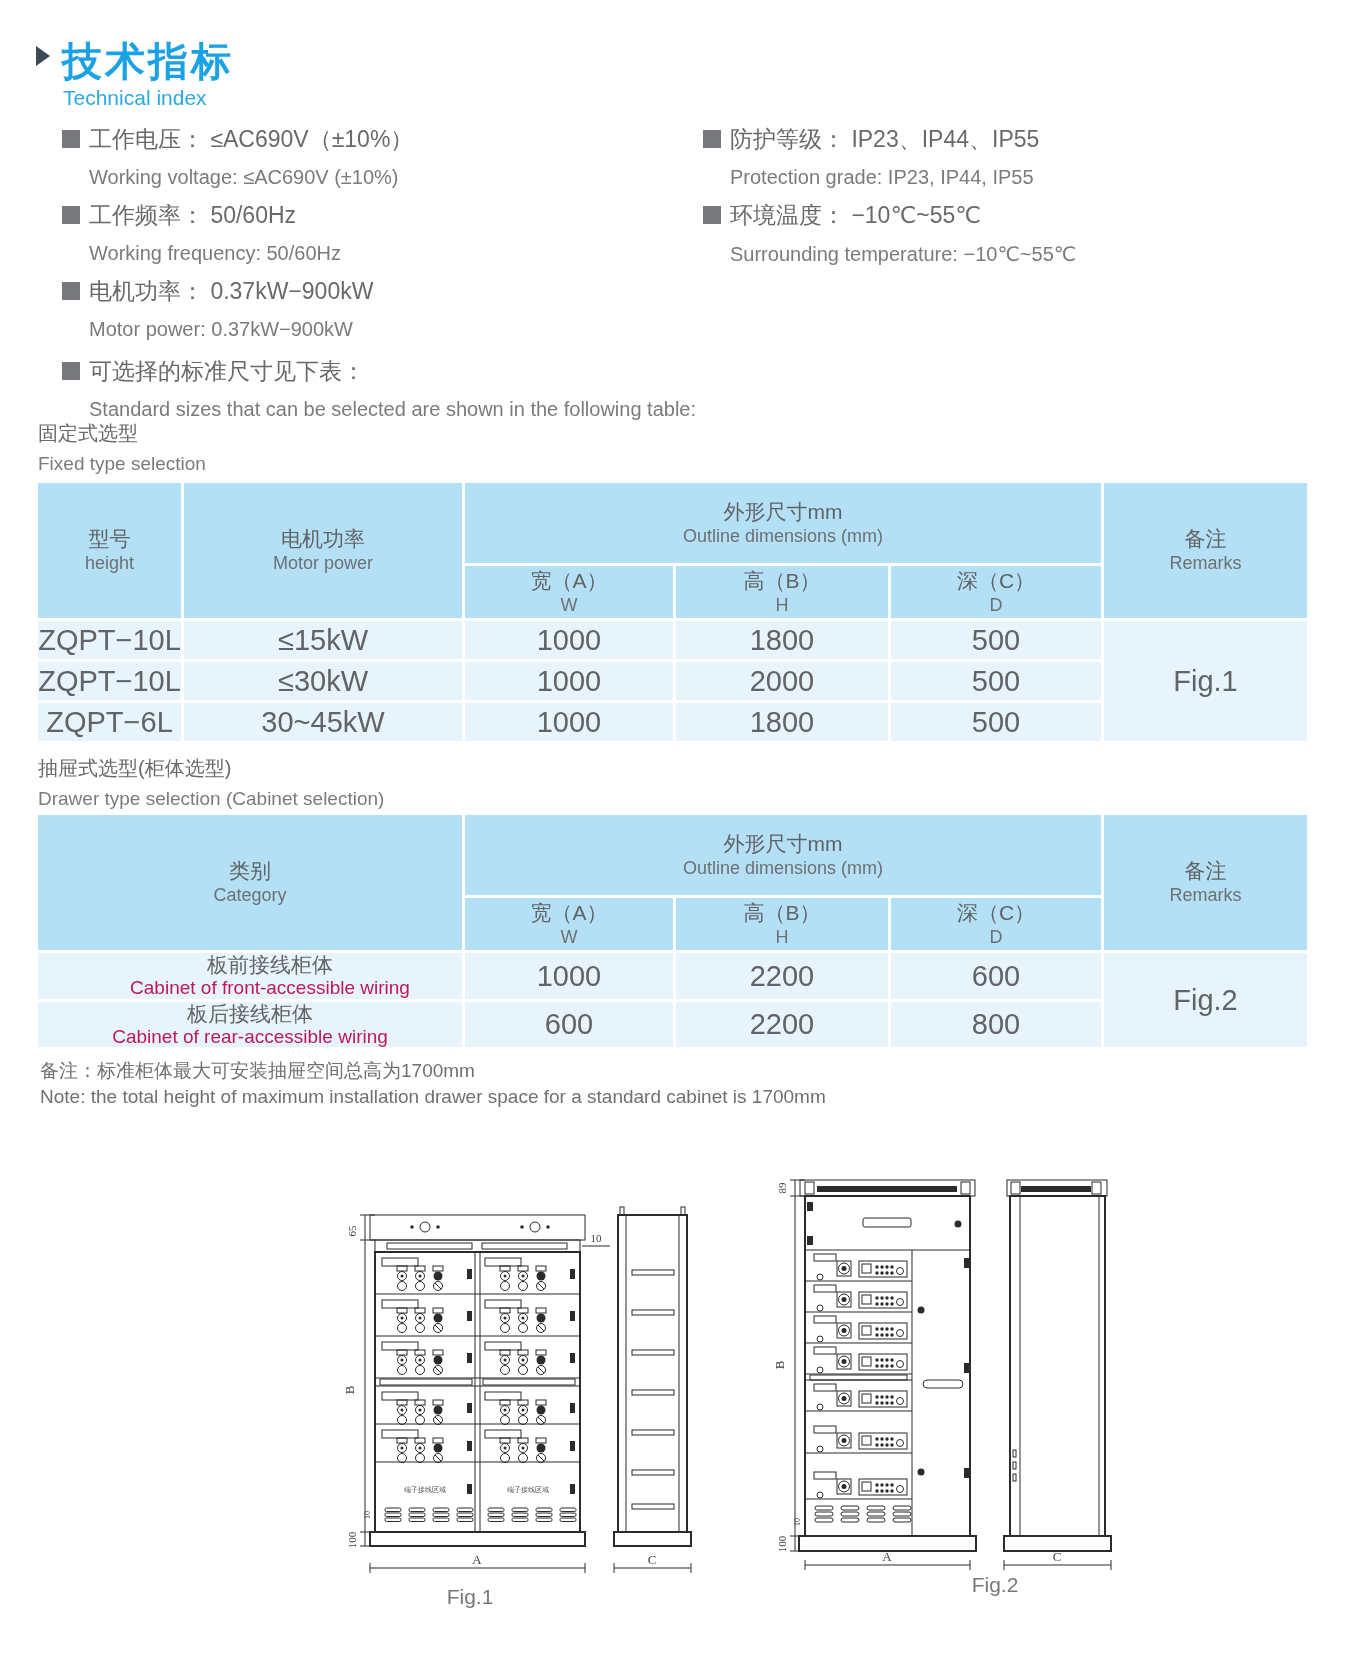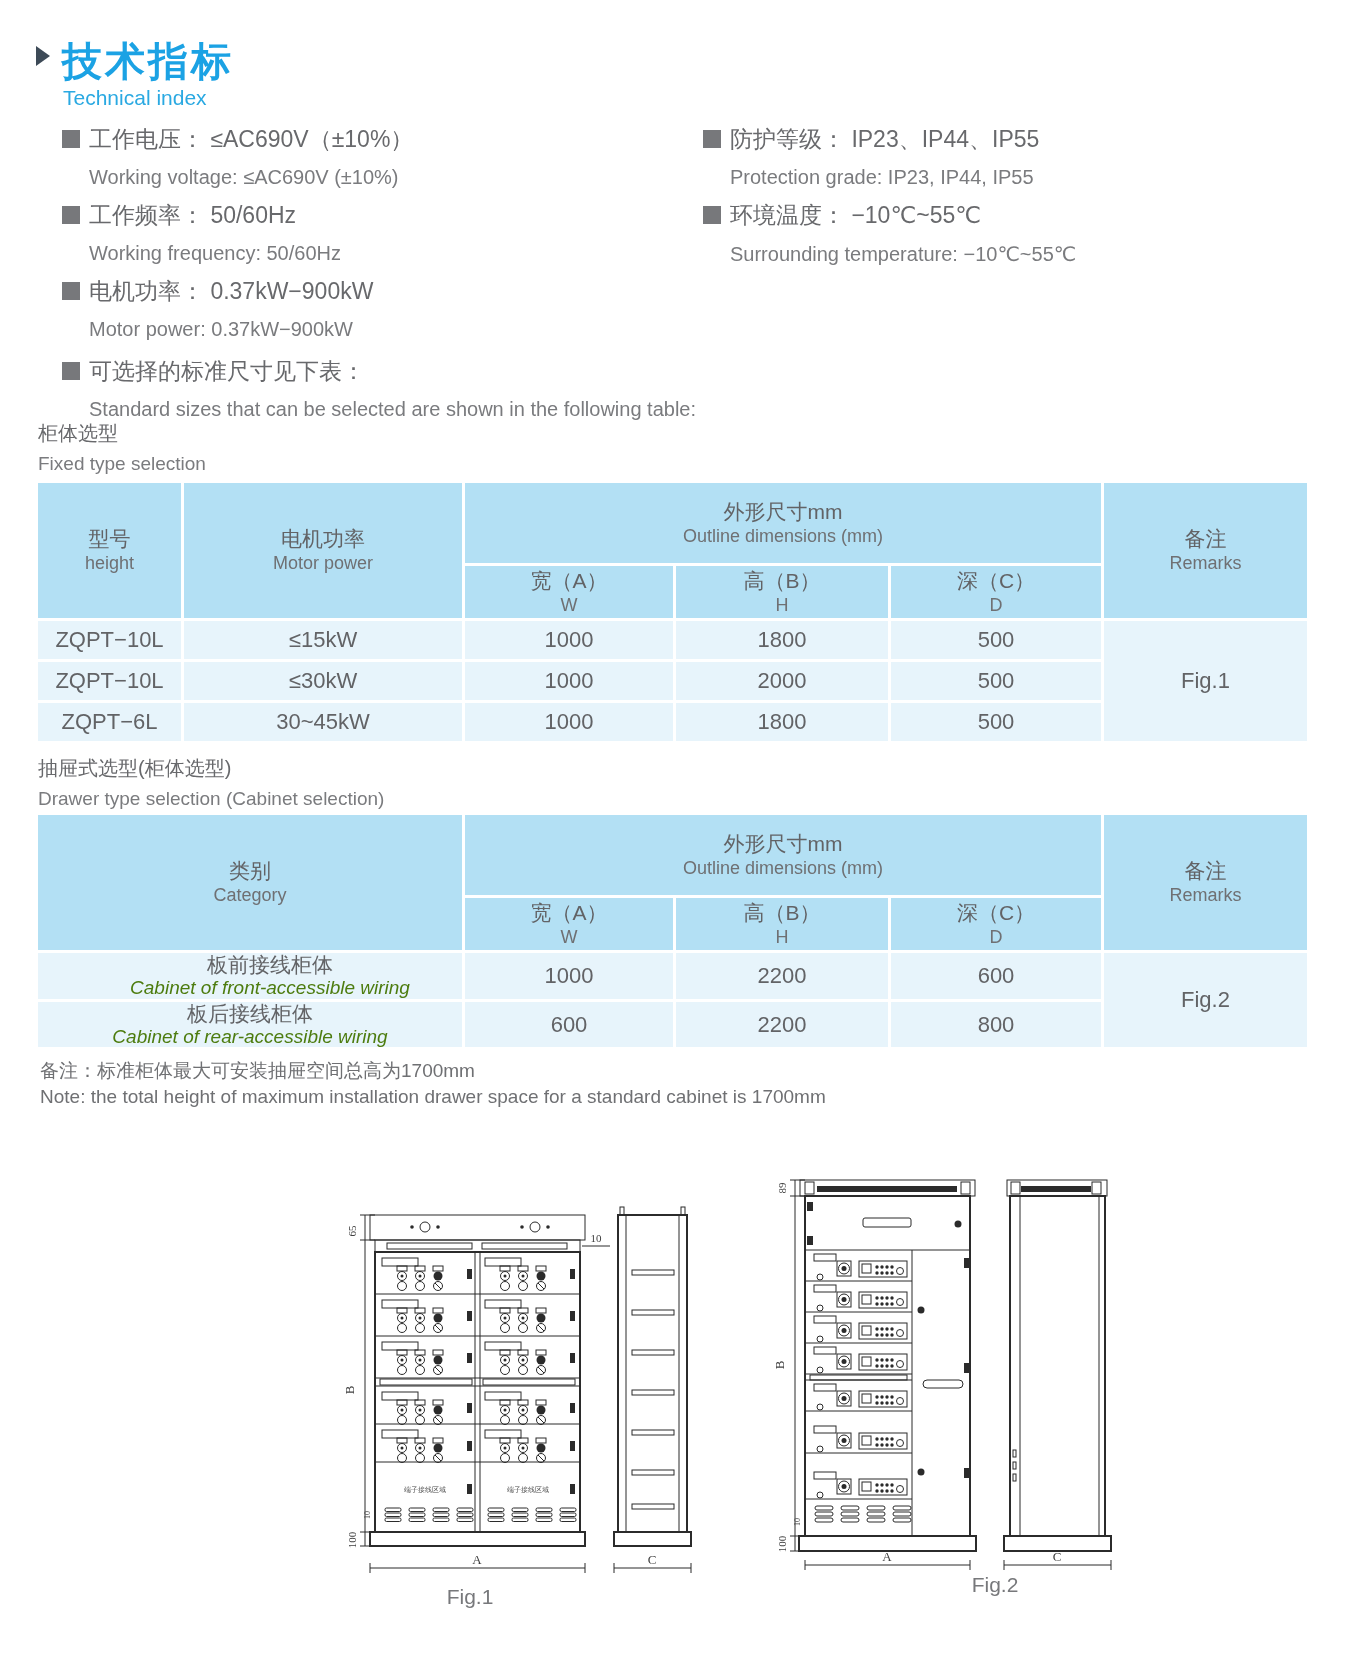--- a/index.html
+++ b/index.html
@@ -28,23 +28,23 @@
   
   .dtable { position:absolute; display:grid; gap:3px; }
   .t-fixed { left:38px; top:483px; grid-template-columns:143px 278px 208px 212px 210px 203px;
     grid-template-rows:80px 52px 38px 38px 38px; }
   .t-drawer { left:38px; top:815px; grid-template-columns:424px 208px 212px 210px 203px;
     grid-template-rows:80px 52px 46px 45px; }
   .hc { background:#b3e0f4; display:flex; flex-direction:column; align-items:center; justify-content:center; }
   .bc { background:#e7f4fb; display:flex; flex-direction:column; align-items:center; justify-content:center; text-align:center; }
   .zh1 { font-size:21px; color:#626366; line-height:1.25; }
   .en1 { font-size:18px; color:#6f7073; line-height:1.25; }
-  .cellv { font-size:22px; color:#626366;text-align:center; }
+  .cellv { font-size:29px; color:#626366;text-align:center; }
   .cell2-zh { font-size:21px; color:#626366; line-height:1.2; }
-  .cell2-en { font-size:19px; color:#4d7c0f; line-height:1.2;font-style:italic; }
+  .cell2-en { font-size:19px; color:#be185d; line-height:1.2; }
 
   .footnote-line { position:absolute; font-size:19px; color:#6f7073; white-space:nowrap; }
 
   
   .figsvg { position:absolute; }
   .fig-caption { position:absolute; font-size:21px; color:#77787b; text-align:center; }
   .ln { fill:none; stroke:#2b2b2b; stroke-width:1; }
   .ln2 { fill:none; stroke:#2b2b2b; stroke-width:2; }
   .fl { fill:#2b2b2b; stroke:none; }
   .dim { fill:#3f3f3f; font-size:11px; font-family:"Liberation Serif","DejaVu Serif",serif; }
@@ -83,21 +83,21 @@
   <div class="spec" style="left:703px; top:124px;">
     <div class="spec-zh"><span class="bullet"></span><span>防护等级： IP23、IP44、IP55</span></div>
     <div class="spec-en">Protection grade: IP23, IP44, IP55</div>
   </div>
   <div class="spec" style="left:703px; top:200px;">
     <div class="spec-zh"><span class="bullet"></span><span>环境温度： −10℃~55℃</span></div>
     <div class="spec-en">Surrounding temperature: −10℃~55℃</div>
   </div>
 
   <div class="section-label" style="left:38px; top:420px;">
-    <div class="section-zh">柜体选型</div>
+    <div class="section-zh">固定式选型</div>
     <div class="section-en">Fixed type selection</div>
   </div>
 
   <div class="dtable t-fixed">
     <div class="hc" style="grid-column:1; grid-row:1/3;">
       <div class="zh1">型号</div>
       <div class="en1">height</div>
     </div>
     <div class="hc" style="grid-column:2; grid-row:1/3;">
       <div class="zh1">电机功率</div>

